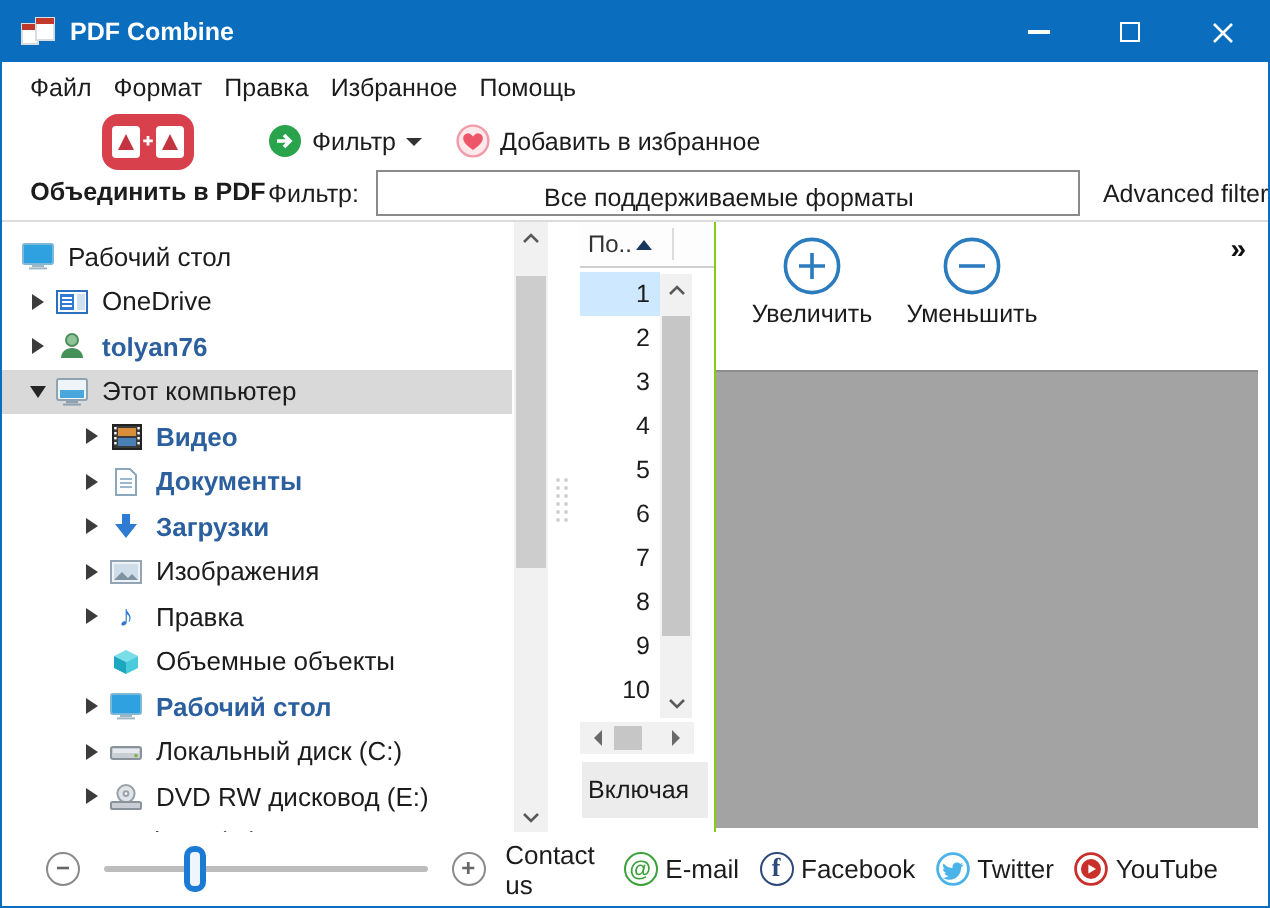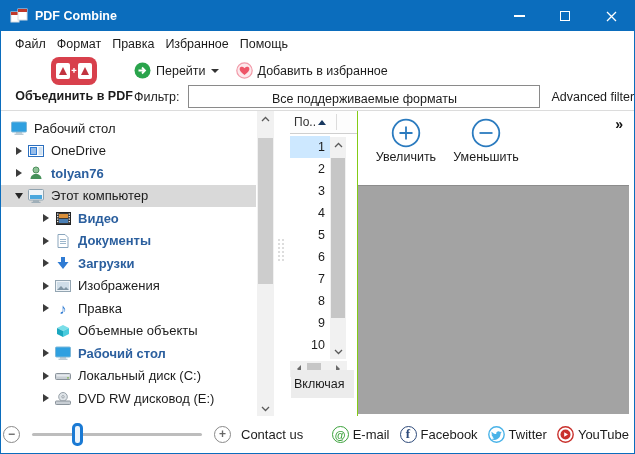--- a/index.html
+++ b/index.html
@@ -64,30 +64,30 @@
   .fl-rows{padding-top:2px;}
   .fl-row{height:22px;line-height:22px;width:40px;text-align:right;padding-right:5px;font-size:12.5px;}
   .fl-row.sel{background:#cde8ff;}
   .fl-vscroll{position:absolute;left:40px;top:3px;width:16px;height:222px;background:#f1f1f1;}
   .fl-vscroll .scroll-arrow{width:16px;}
   .fl-thumb{position:absolute;left:1px;right:1px;top:21px;height:160px;background:#c6c6c6;}
   .fl-hscroll{position:absolute;left:0;top:227px;width:57px;height:16px;background:#f1f1f1;display:flex;align-items:center;padding:0 3px;}
   .h-arrow-l{width:0;height:0;border:4px solid transparent;border-right-color:#6a6a6a;}
   .h-arrow-r{width:0;height:0;border:4px solid transparent;border-left-color:#6a6a6a;margin-left:auto;}
   .h-thumb{width:14px;height:12px;background:#c6c6c6;margin-left:6px;}
-  .include{position:absolute;top:236px;left:1px;width:63px;height:28px;background:#ececec;display:flex;align-items:center;padding-left:3px;font-size:12.5px;white-space:nowrap;overflow:hidden;cursor:default;}
+  .include{position:absolute;top:247px;left:1px;width:63px;height:28px;background:#ececec;display:flex;align-items:center;padding-left:3px;font-size:12.5px;white-space:nowrap;overflow:hidden;cursor:default;}
   
   .preview{position:absolute;left:357px;top:0;right:0;bottom:0;}
   .pv-toolbar{height:74px;position:relative;background:#fff;}
   .zoom-btns{display:flex;gap:4px;padding:7px 0 0 10px;}
   .zoom-btn{display:flex;flex-direction:column;align-items:center;width:76px;font-size:12.5px;gap:2px;cursor:default;}
   .more{position:absolute;right:11px;top:5px;font-weight:bold;font-size:14px;color:#111;}
   .pv-area{position:absolute;left:0;top:74px;right:5px;bottom:2px;background:#a3a3a3;border-top:1px solid #8c8c8c;}
   
-  .bottombar{position:absolute;left:0;bottom:0;right:0;height:37px;display:flex;align-items:center;padding:0 2px;font-size:13px;background:#fff;}
+  .bottombar{position:absolute;left:0;bottom:0;right:0;height:37px;display:flex;align-items:center;padding:0 22px;font-size:13px;background:#fff;}
   .ring{width:17px;height:17px;border-radius:50%;display:inline-flex;align-items:center;justify-content:center;flex:0 0 17px;font-weight:bold;}
   .gray-ring{border:1.5px solid #8a8a8a;color:#666;font-size:12px;}
   .gray-ring::before{content:attr(data-glyph);margin-top:-1px;}
   .track{width:170px;height:3px;background:#bdbdbd;margin:0 12px 0 12px;position:relative;border-radius:2px;}
   .thumb-v{position:absolute;left:40px;top:-10px;width:11px;height:23px;border:3px solid #1a7ad4;border-radius:5px;background:#eef5fc;}
   .contact{margin-left:10px;display:flex;align-items:center;gap:6px;cursor:default;}
   .links{display:flex;margin-left:auto;gap:10px;align-items:center;padding-right:3px;}
   .link{display:flex;align-items:center;gap:4px;cursor:default;white-space:nowrap;}
   .at-ring{border:1.5px solid #3ba23b;color:#3ba23b;font-size:11px;}
   .at-ring::before{content:"@";}
@@ -144,21 +144,21 @@
       </svg>
       <div class="combine-label">Объединить в PDF</div>
     </div>
 
     <div class="row1">
       <div class="tool-link">
         <svg width="17" height="17" viewBox="0 0 17 17">
           <circle cx="8.5" cy="8.5" r="8" fill="#2aa44c"></circle>
           <path d="M4.5 8.5h6M8 5.5l3 3-3 3" stroke="#fff" stroke-width="1.8" fill="none"></path>
         </svg>
-        <span>Перейти</span>
+        <span>Фильтр</span>
         <span class="caret"></span>
       </div>
       <div class="tool-link">
         <svg width="17" height="17" viewBox="0 0 17 17">
           <circle cx="8.5" cy="8.5" r="7.7" fill="#fde8ec" stroke="#f19aa8" stroke-width="1.2"></circle>
           <path d="M8.5 13C5.2 10.6 3.6 8.9 3.6 7.1a2.4 2.4 0 014.2-1.6l.7.7.7-.7a2.4 2.4 0 014.2 1.6c0 1.8-1.6 3.5-4.9 5.9z" fill="#ee5568"></path>
         </svg>
         <span>Добавить в избранное</span>
       </div>
     </div>

